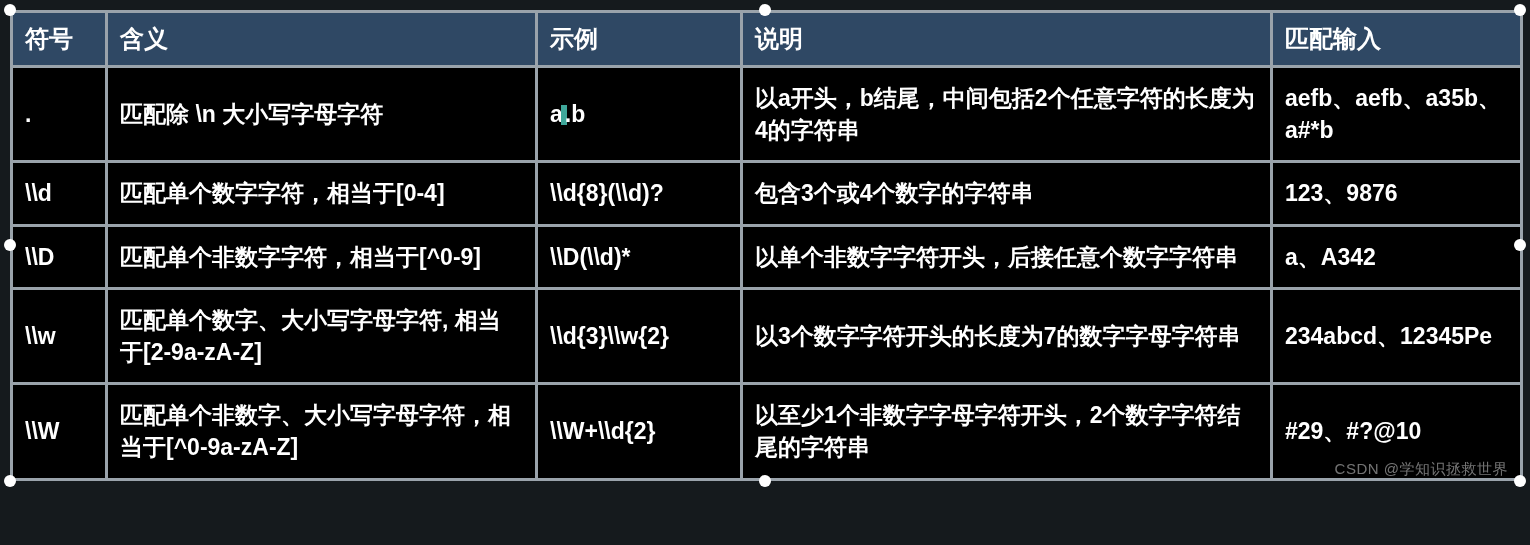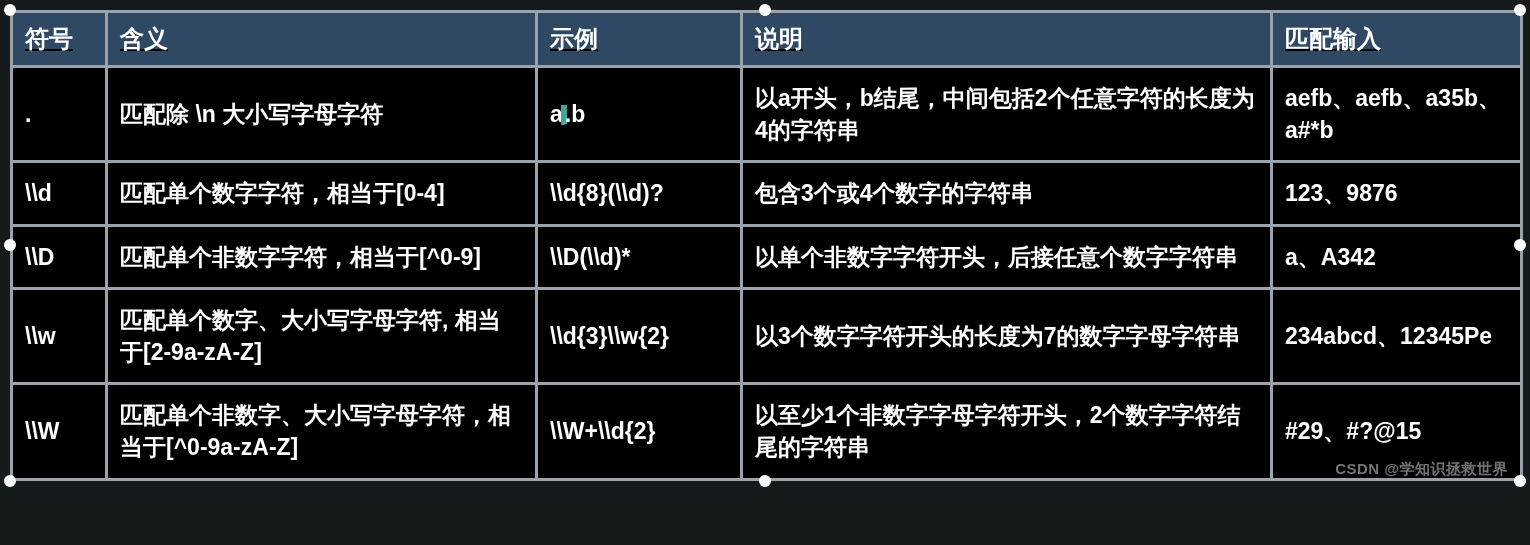--- a/index.html
+++ b/index.html
@@ -14,21 +14,20 @@
   .frame {
     position: relative;
     width: 1510px;
     margin: 10px auto 0 auto;
   }
   table {
     border-collapse: collapse;
     width: 100%;
     table-layout: fixed;
     background: #000000;
-    text-decoration: underline;
   }
   col.c1 { width: 95px; }
   col.c2 { width: 430px; }
   col.c3 { width: 205px; }
   col.c4 { width: 530px; }
   col.c5 { width: 250px; }
   th {
     background: #2f4864;
     color: #fff;
     font-size: 24px;
@@ -65,21 +64,21 @@
     height: 12px;
     background: #fff;
     border-radius: 50%;
   }
   .watermark {
     position: absolute;
     right: 12px;
     bottom: 2px;
     color: rgba(210,210,210,0.55);
     font-size: 15px;
-    font-weight: bold;
+    font-weight: normal;
     letter-spacing: 0.5px;
   }
 </style>
 </head>
 <body>
 
 <div class="frame">
 
   <table>
     <colgroup>
@@ -130,21 +129,21 @@
         <td>\\d{3}\\w{2}</td>
         <td>以3个数字字符开头的长度为7的数字字母字符串</td>
         <td>234abcd、12345Pe</td>
       </tr>
 
       <tr>
         <td>\\W</td>
         <td>匹配单个非数字、大小写字母字符，相当于[^0-9a-zA-Z]</td>
         <td>\\W+\\d{2}</td>
         <td>以至少1个非数字字母字符开头，2个数字字符结尾的字符串</td>
-        <td>#29、#?@15</td>
+        <td>#29、#?@10</td>
       </tr>
     </tbody>
   </table>
 
   <div class="handle" style="left:-6px; top:-6px;"></div>
   <div class="handle" style="left:calc(50% - 6px); top:-6px;"></div>
   <div class="handle" style="right:-6px; top:-6px;"></div>
   <div class="handle" style="left:-6px; top:calc(50% - 6px);"></div>
   <div class="handle" style="right:-6px; top:calc(50% - 6px);"></div>
   <div class="handle" style="left:-6px; bottom:-6px;"></div>

